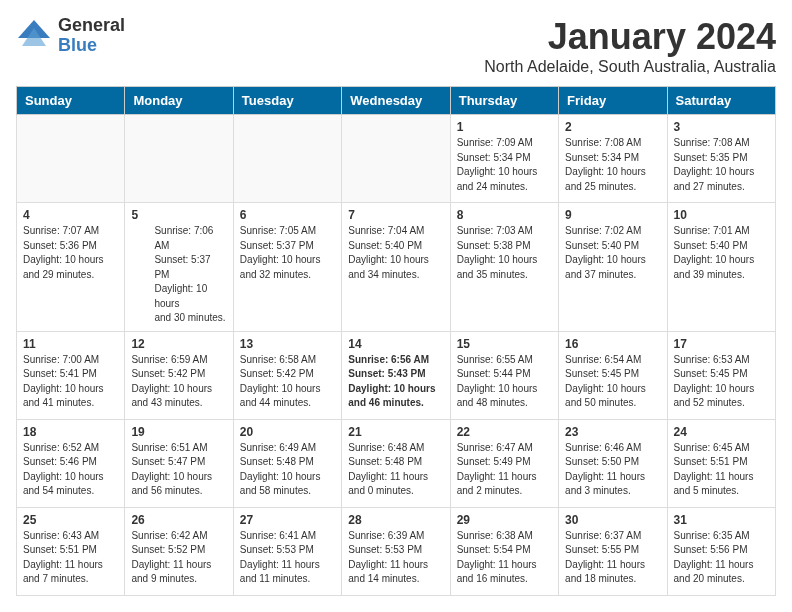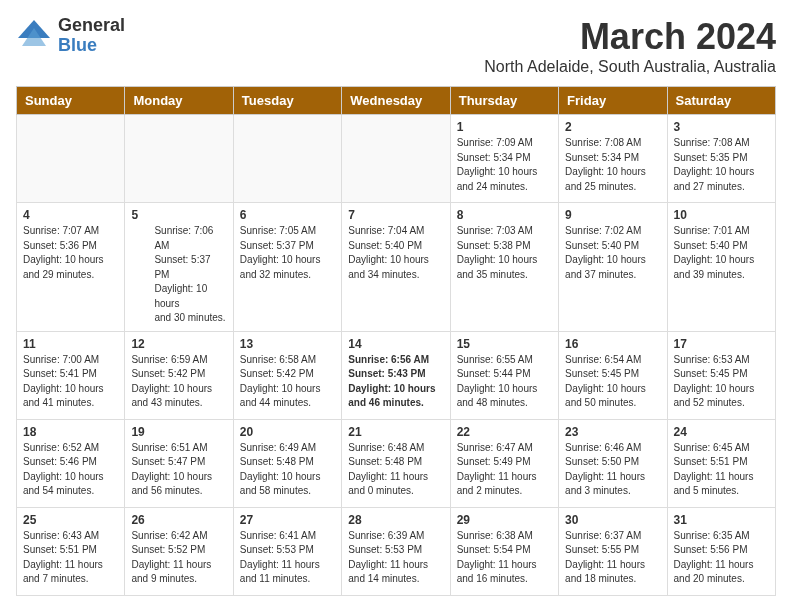--- a/index.html
+++ b/index.html
@@ -51,21 +51,21 @@
     .location-title {
       font-size: 16px;
       color: #333;
       font-weight: normal;
     }
     table {
       width: 100%;
       border-collapse: collapse;
     }
     th {
-      background-color: #a16207;
+      background-color: #0369a1;
       color: #fff;
       text-align: left;
       padding: 6px 8px;
       font-size: 13px;
       font-weight: bold;
       border: 1px solid #ccc;
     }
     td {
       vertical-align: top;
       border: 1px solid #ddd;
@@ -99,21 +99,21 @@
     <svg class="logo-icon" viewBox="0 0 36 36">
       <polygon points="18,2 34,20 2,20" fill="#3a7dbf"></polygon>
       <polygon points="18,10 30,28 6,28" fill="#5a9fd4" opacity="0.6"></polygon>
     </svg>
     <div class="logo-text">
       <span class="logo-general">General</span>
       <span class="logo-blue">Blue</span>
     </div>
   </div>
   <div class="title-block">
-    <div class="month-title">March 2024</div>
+    <div class="month-title">January 2024</div>
     <div class="location-title">North Adelaide, South Australia, Australia</div>
   </div>
 </div>
 
 <table>
   <thead>
     <tr>
     <th>Sunday</th>
         <th>Monday</th>
         <th>Tuesday</th>

